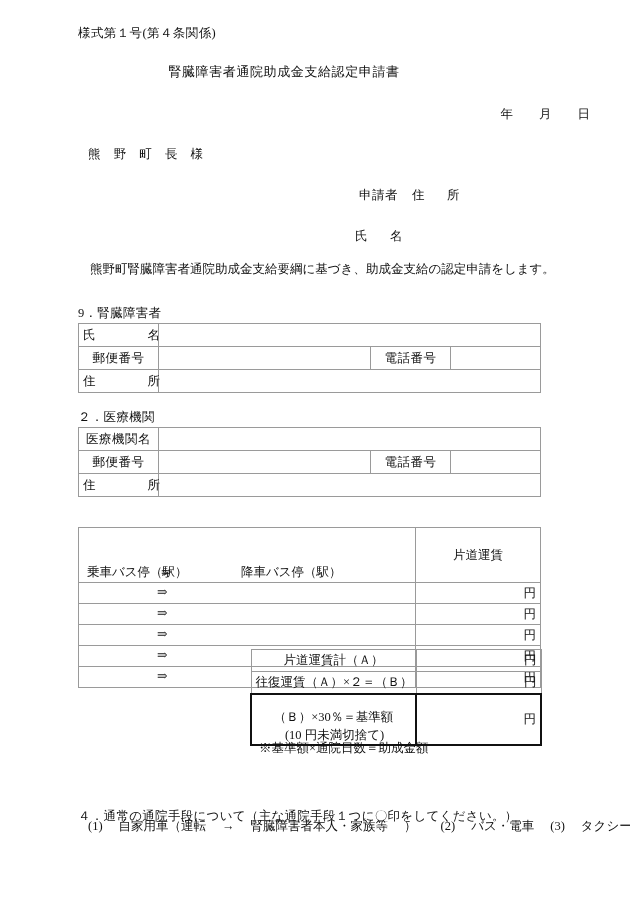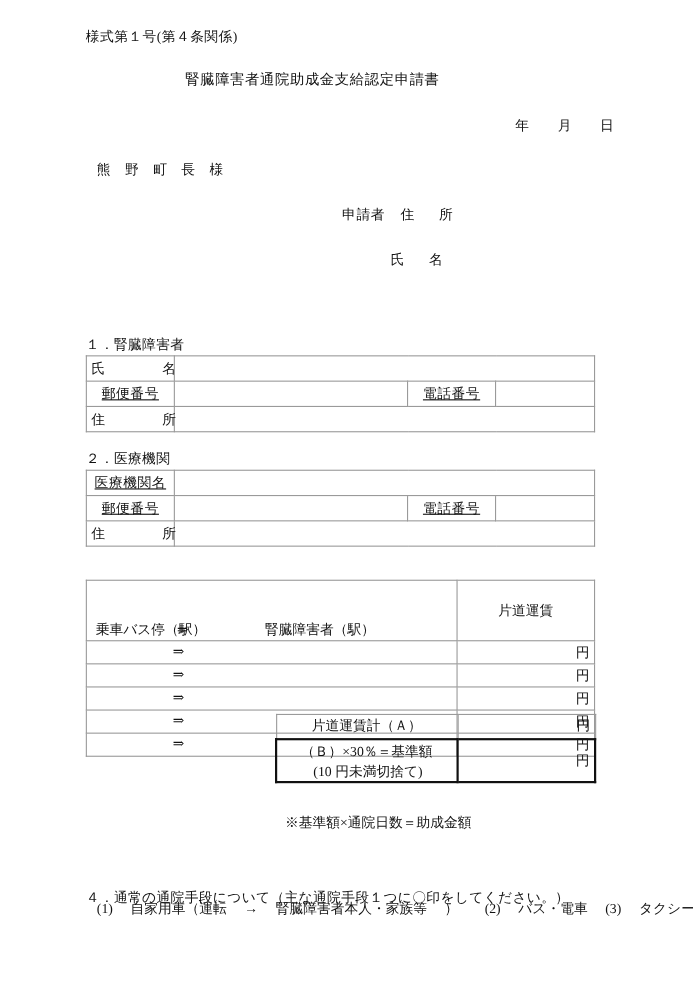--- a/index.html
+++ b/index.html
@@ -40,40 +40,40 @@
     width: 568px;
     text-align: center;
     font-size: 13px;
     letter-spacing: 0.6px;
   }
   .date-line {
     left: 0;
     top: 106px;
     width: 630px;
     text-align: right;
-    padding-right: 72px;
+    padding-right: 40px;
     box-sizing: border-box;
     font-size: 12.5px;
     white-space: nowrap;
   }
   .date-line .gap { display: inline-block; width: 26px; }
   .addressee {
     left: 88px;
     top: 146px;
     font-size: 12.5px;
     letter-spacing: 5px;
     white-space: nowrap;
   }
   .applicant-addr {
     left: 311px;
     top: 187px;
     font-size: 12.5px;
     white-space: nowrap;
   }
-  .applicant-addr .lbl { letter-spacing: 0.5px; }
+  .applicant-addr .lbl { letter-spacing: 0.5px; margin-left: 48px; }
   .applicant-addr .sep { display: inline-block; width: 14px; }
   .applicant-addr .val { letter-spacing: 5px; }
   .applicant-name {
     left: 355px;
     top: 228px;
     font-size: 12.5px;
     letter-spacing: 5px;
     white-space: nowrap;
   }
   .intro {
@@ -106,21 +106,20 @@
   table.grid td {
     border: 1px solid #9a9a9a;
     height: 22px;
     padding: 0 4px;
     vertical-align: middle;
     white-space: nowrap;
   }
   td.lbl {
     text-align: center;
     letter-spacing: 0.5px;
-    text-decoration: underline;
   }
   td.lbl-spread {
     text-align: center;
     letter-spacing: 9px;
     padding-left: 13px;
   }
   td.blank { }
 
   #table-person, #table-hospital {
     left: 78px;
@@ -176,21 +175,21 @@
   }
   #table-calc td { height: 21px; }
   td.calc-lbl { text-align: center; padding-left: 8px; }
   td.calc-val { text-align: right; padding-right: 6px; width: 125px; }
   tr.thick td {
     border: 2px solid #111111;
     height: 38px;
   }
   tr.thick td.calc-lbl {
     line-height: 1.45;
-    padding-top: 1px;
+    padding-top: 13px;
   }
   tr.thick .l1, tr.thick .l2 { display: block; }
   tr.thick .l2 { padding-left: 2px; }
   .calc-note {
     left: 259px;
     top: 740px;
     font-size: 12.5px;
     white-space: nowrap;
   }
 </style>
@@ -208,22 +207,23 @@
   </div>
 
   <div class="abs addressee">熊 野 町 長 様</div>
 
   <div class="abs applicant-addr">
     <span class="lbl">申請者</span><span class="sep"></span><span class="val">住　所</span>
   </div>
 
   <div class="abs applicant-name">氏　名</div>
 
-
-  <div class="abs sec-head sec1-head">１．腎臓障害者</div>
+  <div class="abs intro">熊野町腎臓障害者通院助成金支給要綱に基づき、助成金支給の認定申請をします。</div>
+
+  <div class="abs sec-head sec1-head">9．腎臓障害者</div>
 
   <table class="abs grid" id="table-person">
     <colgroup>
       <col style="width:80px">
         <col style="width:212px">
         <col style="width:80px">
         <col style="width:90px">
     </colgroup>
     <tbody>
       <tr>
@@ -275,21 +275,21 @@
     <colgroup>
       <col style="width:337px">
         <col style="width:125px">
     </colgroup>
     <tbody>
       <tr>
         <td class="route-arrow-head">
           <span class="arrow-wrap">
             <span class="abs" style="left:4px;top:0;">乗車バス停（駅）</span>
             <span class="arrow">⇒</span>
-            <span class="to-lbl">腎臓障害者（駅）</span>
+            <span class="to-lbl">降車バス停（駅）</span>
           </span>
         </td>
         <td class="fare-head">片道運賃</td>
       </tr>
 
       <tr>
         <td class="route-merged">
             <span class="arrow">⇒</span>
           </td>
         <td class="fare-cell">円</td>
@@ -324,20 +324,24 @@
   <table class="abs grid" id="table-calc">
     <colgroup>
       <col style="width:165px">
         <col style="width:125px">
     </colgroup>
     <tbody>
       <tr>
         <td class="calc-lbl">片道運賃計（Ａ）</td>
         <td class="calc-val">円</td>
       </tr>
+      <tr>
+        <td class="calc-lbl">往復運賃（Ａ）×２＝（Ｂ）</td>
+        <td class="calc-val">円</td>
+      </tr>
       <tr class="thick">
         <td class="calc-lbl">
           <span class="l1">（Ｂ）×30％＝基準額</span>
           <span class="l2">(10 円未満切捨て)</span>
         </td>
         <td class="calc-val">円</td>
       </tr>
     </tbody>
   </table>
 

